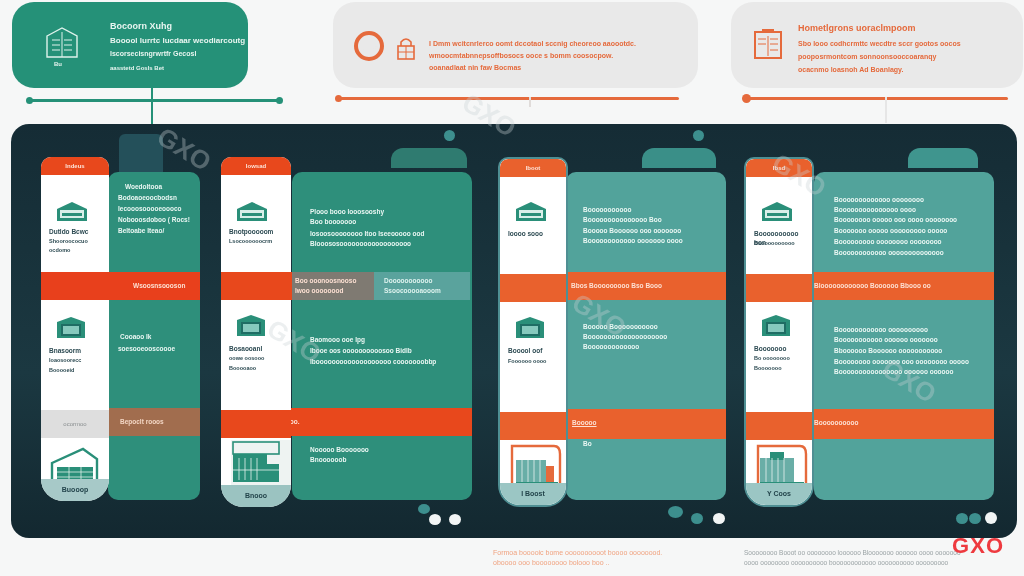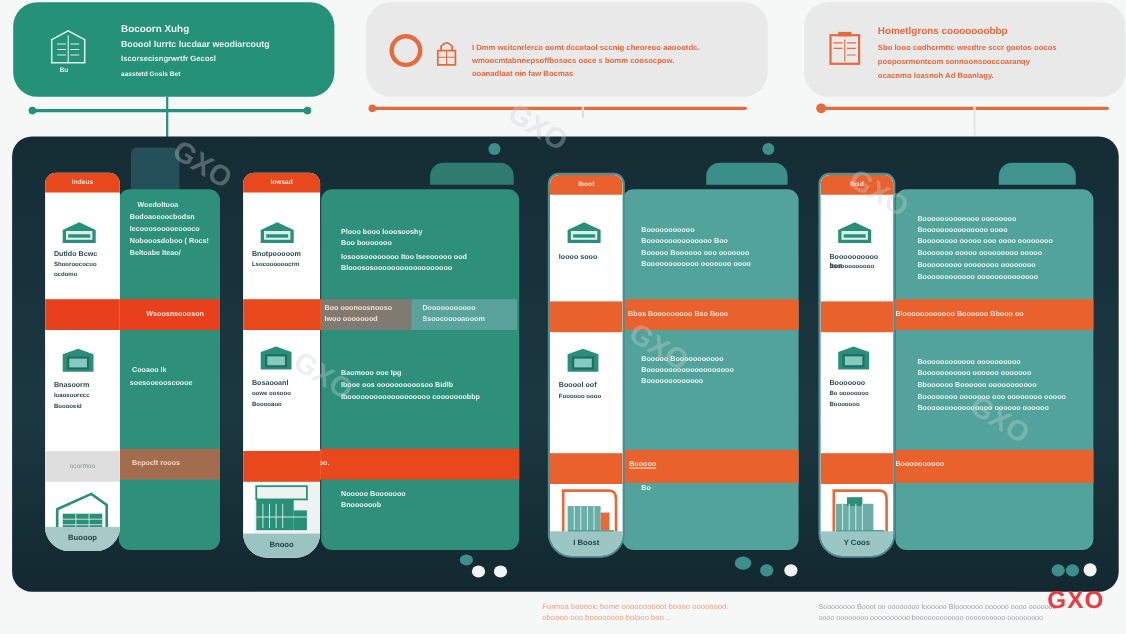--- a/index.html
+++ b/index.html
@@ -1,21 +1,21 @@
 <!DOCTYPE html>
 <html><head>
 <meta charset="utf-8">
 <style>
   * { box-sizing: border-box; margin: 0; padding: 0; }
   html, body { width: 1024px; height: 576px; overflow: hidden; background: #f6f7f7; font-family: "Liberation Sans", sans-serif; }
   .stage { position: relative; width: 1024px; height: 576px; }
 
   
   .top-card { position: absolute; top: 2px; height: 86px; border-radius: 22px; }
-  .tc-green { left: 12px; width: 292px; background: #259178; color: #e8f5f0; }
+  .tc-green { left: 12px; width: 236px; background: #259178; color: #e8f5f0; }
   .tc-grey1 { left: 333px; width: 365px; background: #e9e9e9; color: #e56a3c; }
   .tc-grey2 { left: 731px; width: 292px; background: #e9e9e9; color: #e56a3c; }
   .tc-icon { position: absolute; }
   .tc-text { position: absolute; font-size: 8px; line-height: 12px; font-weight: bold; white-space: nowrap; }
   .tc-title { font-size: 9px; }
 
   .hline { position: absolute; height: 3px; border-radius: 2px; }
   .vline { position: absolute; width: 2px; }
   .dot { position: absolute; width: 7px; height: 7px; border-radius: 50%; }
 
@@ -103,21 +103,21 @@
           <line x1="15" y1="8" x2="15" y2="28" stroke="#e56a3c"></line>
           <g stroke="#e56a3c" stroke-width="1">
             <line x1="5" y1="11" x2="13" y2="11"></line>
             <line x1="5" y1="16" x2="13" y2="16"></line>
             <line x1="17" y1="11" x2="25" y2="11"></line>
             <line x1="17" y1="16" x2="25" y2="16"></line>
             <line x1="17" y1="22" x2="25" y2="22"></line>
           </g>
         </svg>
     </div>
-    <div class="tc-text tc-title" style="left:67px;top:20px;">Hometlgrons cooooooobbp</div>
+    <div class="tc-text tc-title" style="left:67px;top:20px;">Hometlgrons uoraclmpoom</div>
     <div class="tc-text" style="left:67px;top:36px;font-size:7px;">Sbo looo codhcrmttc wecdtre sccr gootos oocos</div>
     <div class="tc-text" style="left:67px;top:49px;font-size:7px;">pooposrmontcom sonnoonsooccoaranqy</div>
     <div class="tc-text" style="left:67px;top:62px;font-size:7px;">ocacnmo loasnoh Ad Boanlagy.</div>
   </div>
   <div class="hline" style="left:744px;top:97px;width:264px;background:#e56a3c;"></div>
   <div class="dot" style="left:742px;top:94px;background:#e56a3c;width:9px;height:9px;"></div>
   <div class="vline" style="left:885px;top:97px;height:26px;background:#e6e6e6;"></div>
 
   <div class="board">
 

